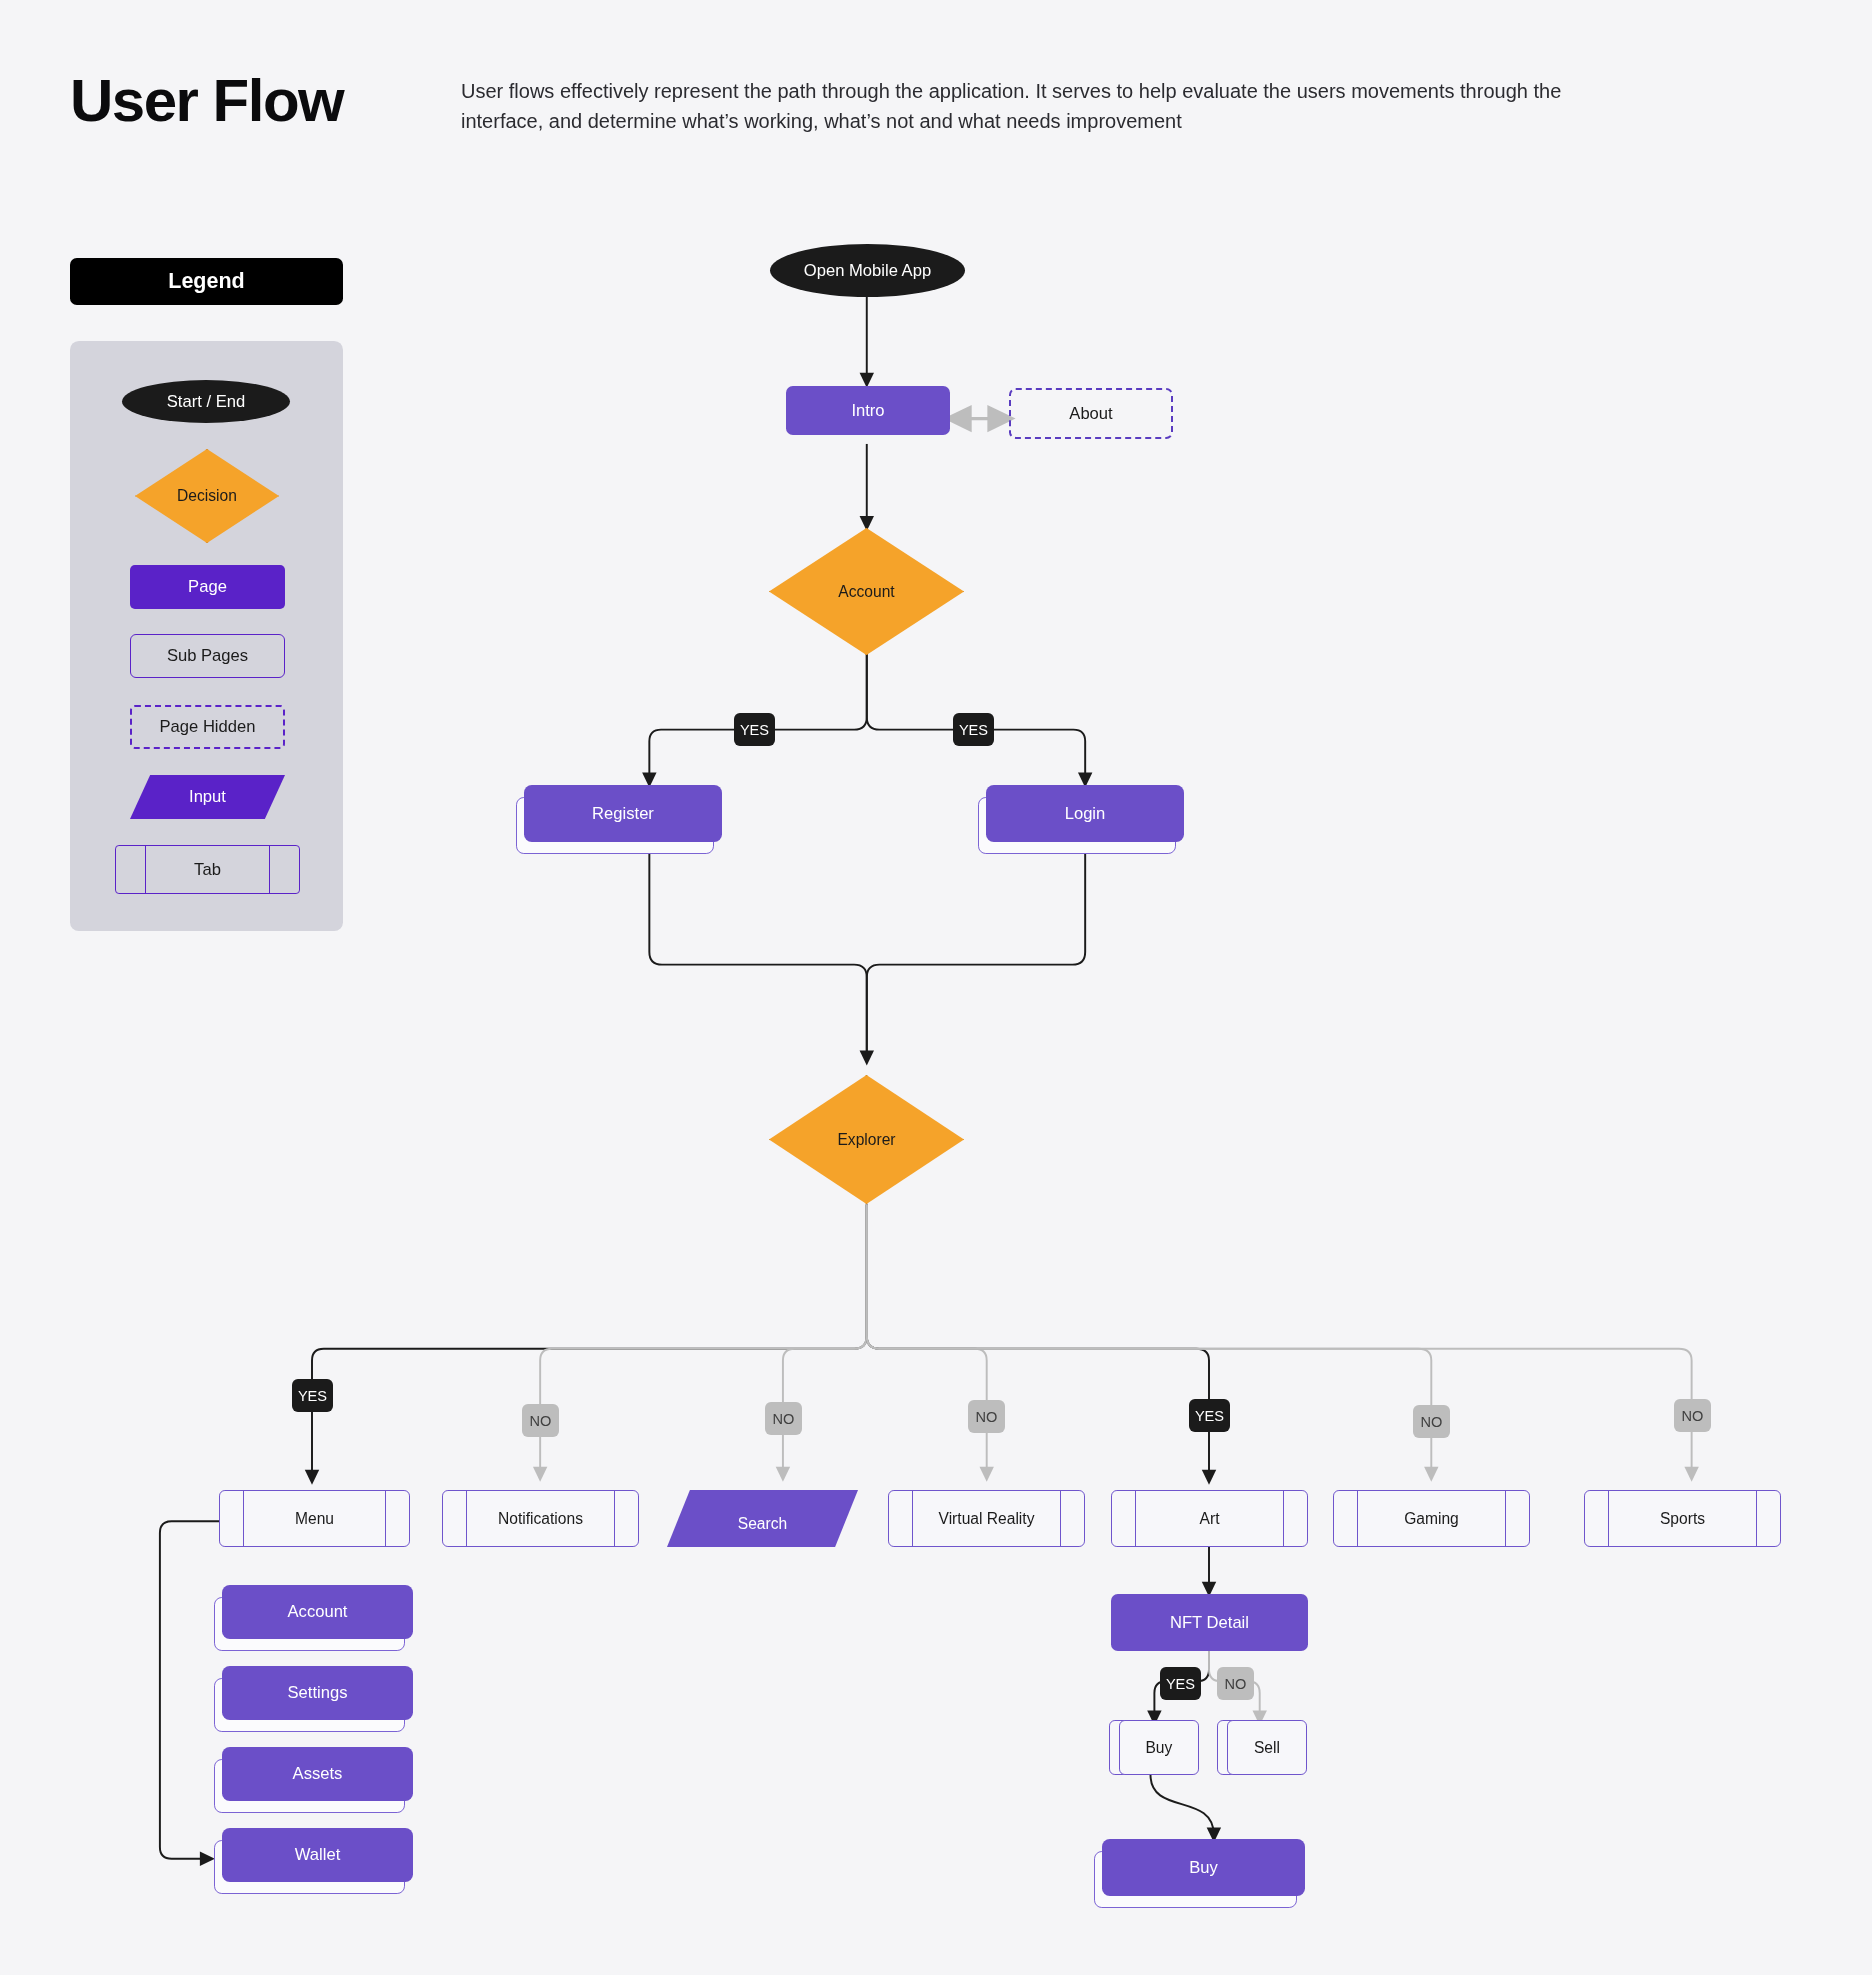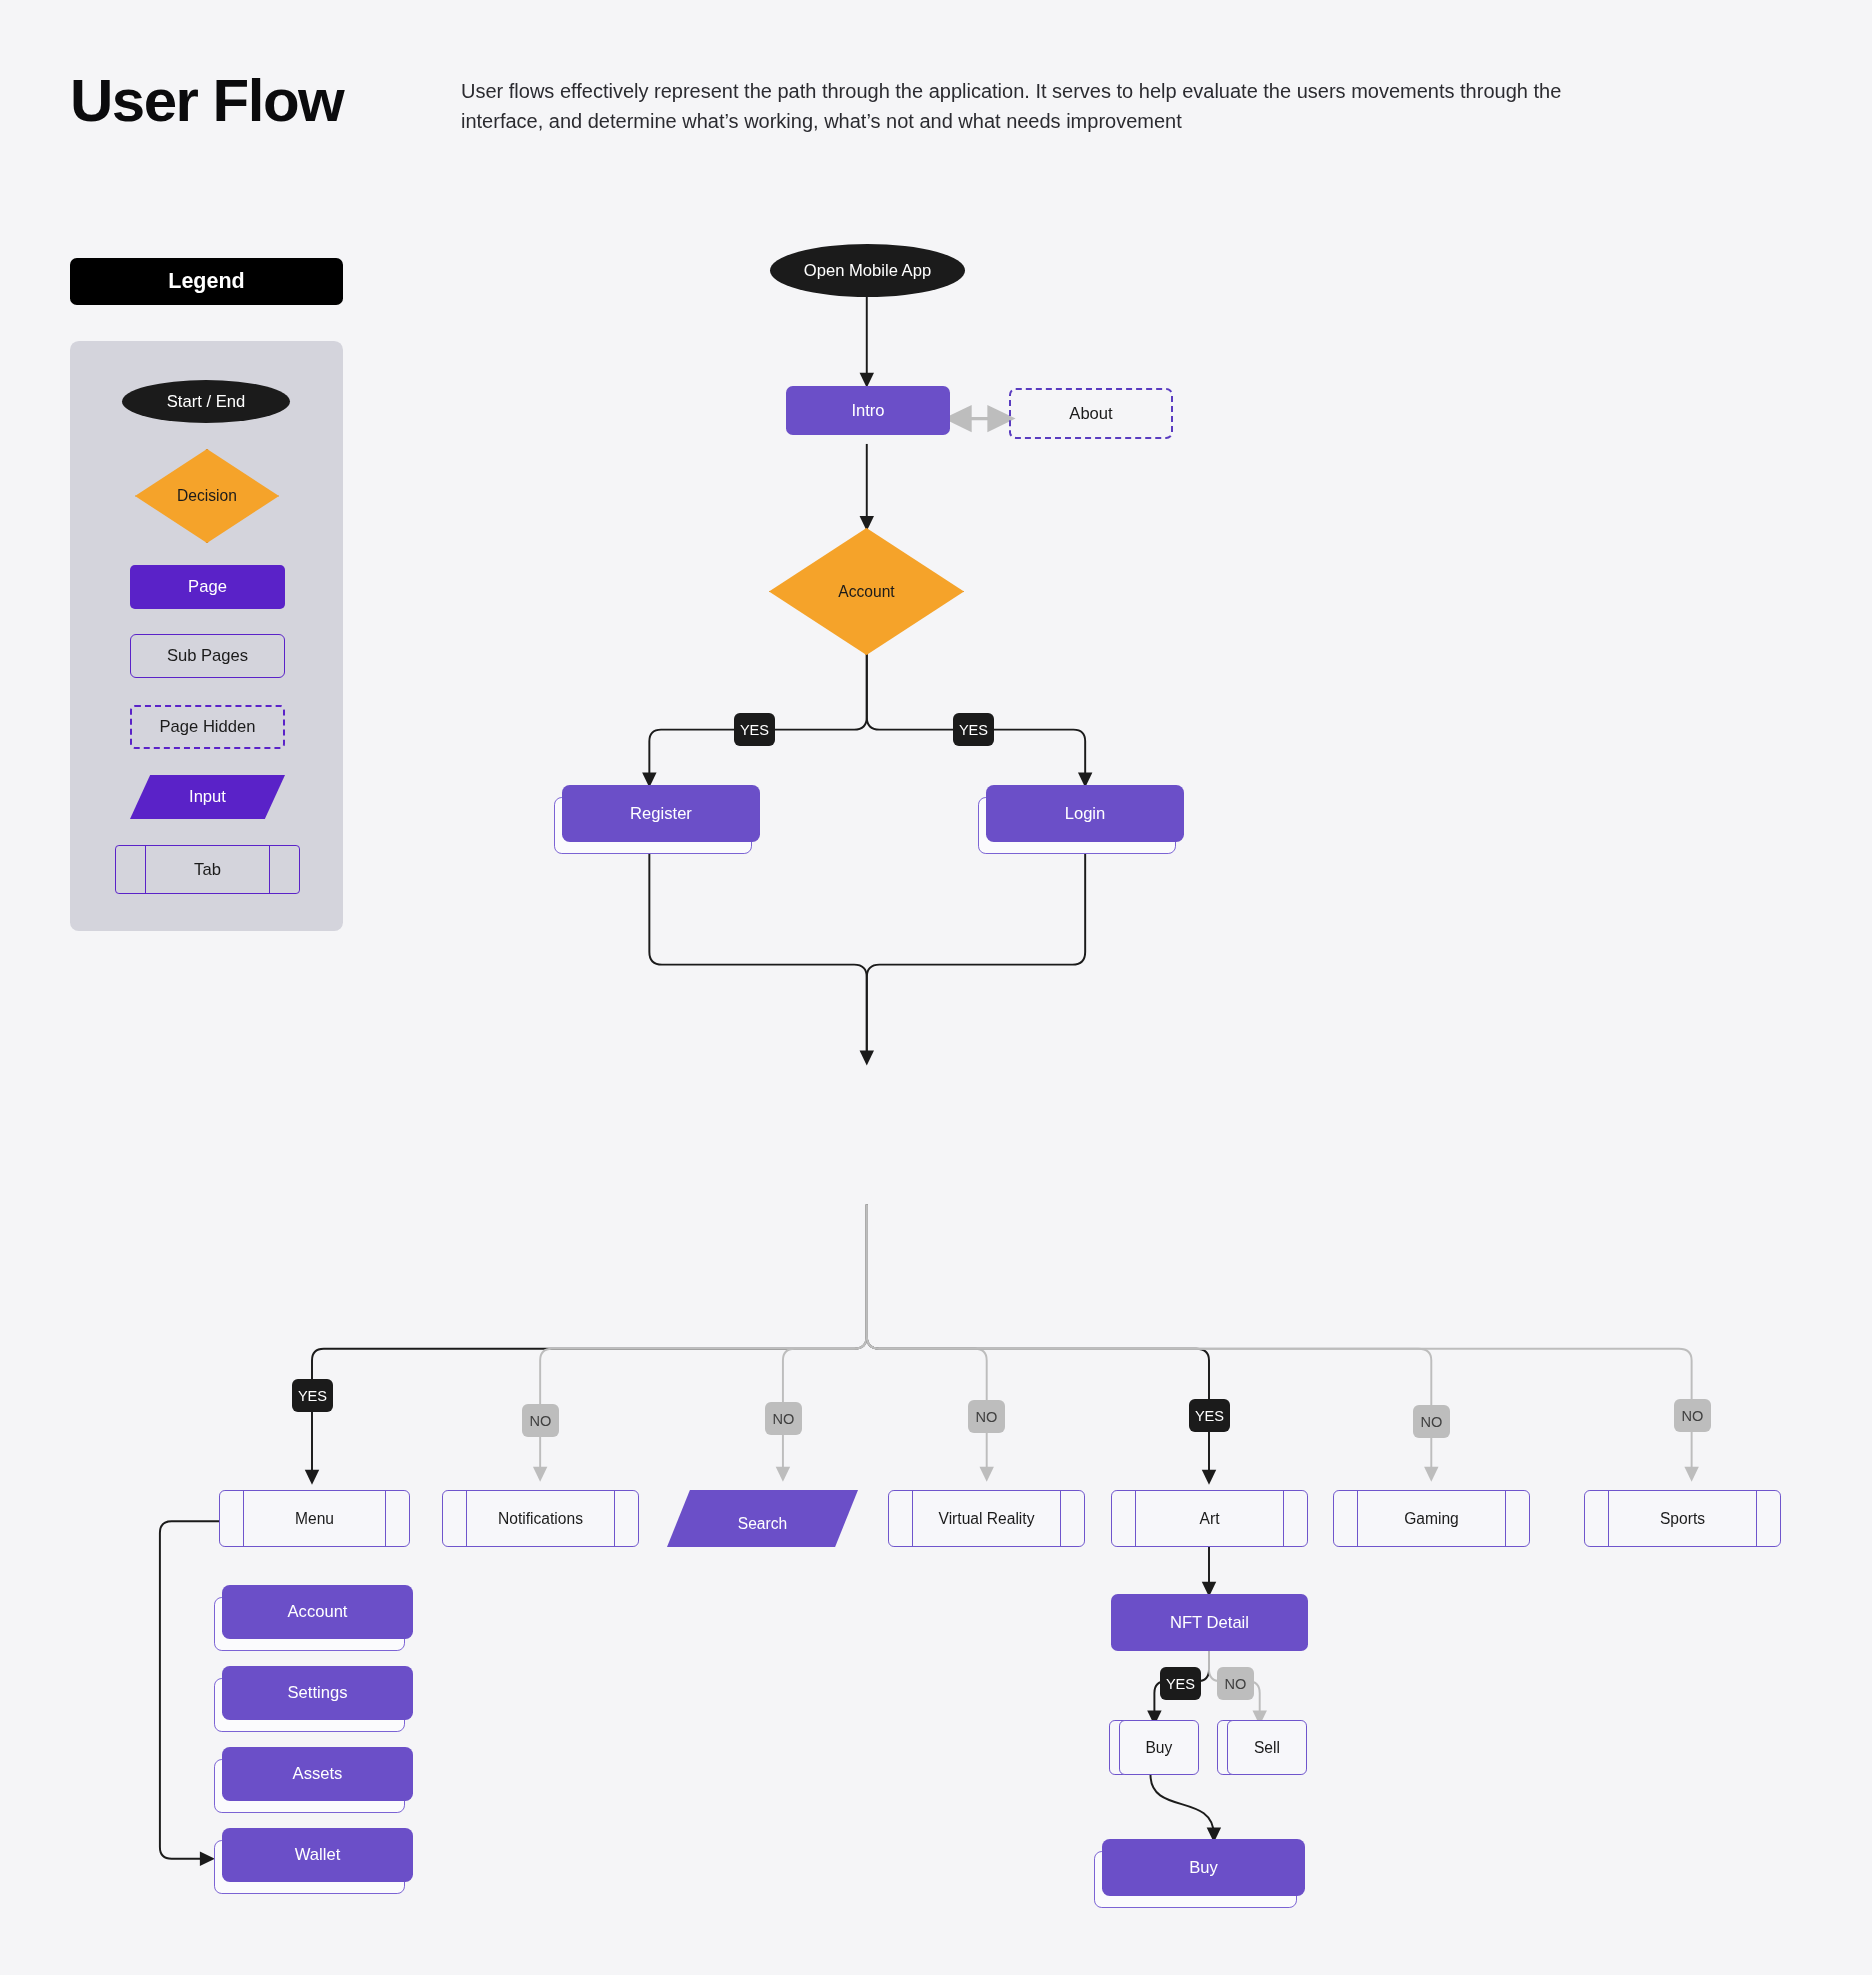--- a/index.html
+++ b/index.html
@@ -280,34 +280,38 @@
     <div class="dlabel">Account</div>
   </div>
 
   <div class="elabel yes" style="left:734px; top:713px; width:41px; height:33px;">
     <span>YES</span>
   </div>
   <div class="elabel yes" style="left:953px; top:713px; width:41px; height:33px;">
     <span>YES</span>
   </div>
 
-  <div class="n-stack" style="left:562px; top:785px; width:198px; height:57px;">
+  <div class="n-stack" style="left:524px; top:785px; width:198px; height:57px;">
     <div class="back"></div>
     <div class="front">
       <span>Register</span>
     </div>
   </div>
 
   <div class="n-stack" style="left:986px; top:785px; width:198px; height:57px;">
     <div class="back"></div>
     <div class="front">
       <span>Login</span>
     </div>
   </div>
 
+  <div class="diamond-wrap" style="left:769px; top:1075px; width:195px; height:129px;">
+    <div class="dia" style="clip-path:polygon(50% 0,100% 50%,50% 100%,0 50%)"></div>
+    <div class="dlabel">Explorer</div>
+  </div>
 
   <div class="elabel yes" style="left:292px; top:1379px; width:41px; height:33px;">
     <span>YES</span>
   </div>
   <div class="elabel no" style="left:522px; top:1404px; width:37px; height:33px;">
     <span>NO</span>
   </div>
   <div class="elabel no" style="left:765px; top:1402px; width:37px; height:33px;">
     <span>NO</span>
   </div>

